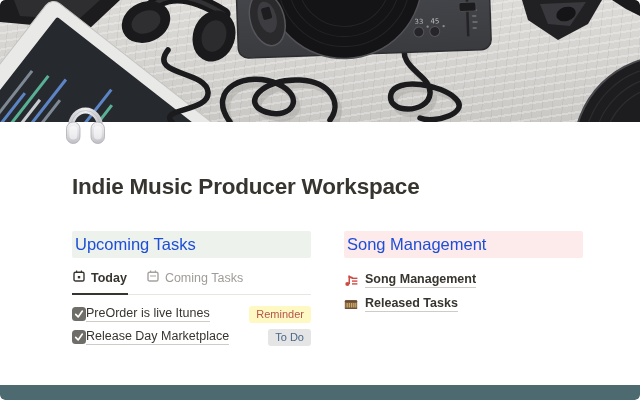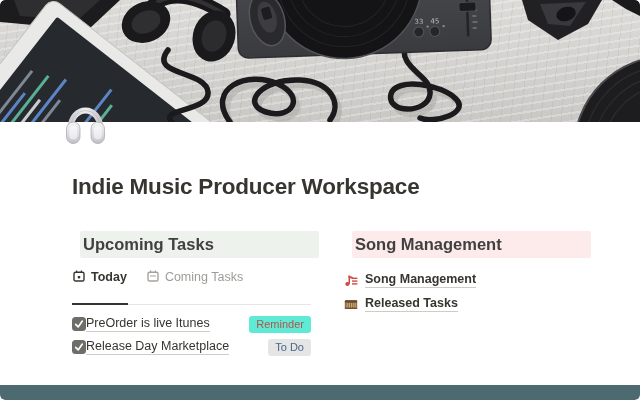--- a/index.html
+++ b/index.html
@@ -24,50 +24,50 @@
   
   .content{position:absolute;left:72px;right:57px;top:122px;}
   .page-title{
     margin:50px 0 0 0;font-size:22.5px;line-height:30px;font-weight:700;
     letter-spacing:-0.2px;color:#37352f;
   }
   .columns{display:flex;gap:33px;margin-top:29px;}
   .col{flex:1;min-width:0;}
   .section-heading{
     box-sizing:border-box;width:100%;padding:4px 8px 5px 3px;
-    font-size:16.5px;line-height:18px;font-weight:700;color:#404040;border-radius:2px;margin-left:8px;
+    font-size:16.5px;line-height:18px;font-weight:400;color:#1d4ed8;border-radius:2px;
   }
   .heading-green{background:#edf2ec;}
   .heading-pink{background:#fdebec;}
   
   .tabs{display:flex;gap:18px;margin-top:9px;border-bottom:1px solid #e8e6e3;}
   .tab{
-    display:flex;gap:6px;font-size:12.5px;line-height:14px;
-    padding:2px 1px 18px 1px;cursor:pointer;color:#9f9c98;position:relative;top:1px;
+    display:flex;align-items:center;gap:6px;font-size:12.5px;line-height:14px;
+    padding:2px 1px 8px 1px;cursor:pointer;color:#9f9c98;position:relative;top:1px;
     border-bottom:2px solid transparent;
   }
   .tab.active{color:#37352f;font-weight:700;border-bottom-color:#37352f;}
   .tab .cal{flex:0 0 auto;}
   
   .task-list{margin-top:9px;}
   .task-row{display:flex;align-items:center;gap:0;height:20px;margin-bottom:3px;}
   .checkbox{
     width:14px;height:14px;border-radius:3.5px;background:#6e6d68;flex:0 0 auto;
     display:flex;align-items:center;justify-content:center;cursor:pointer;
   }
   .task-label{
     font-size:12.5px;font-weight:500;color:#37352f;
     border-bottom:1px solid #cfccc8;padding-bottom:1px;cursor:pointer;
     white-space:nowrap;overflow:hidden;
   }
   .tag{
     margin-left:auto;font-size:11px;line-height:14px;padding:1px 7px 2px 7px;
     border-radius:3px;white-space:nowrap;
   }
-  .tag-red{background:#5eead4;color:#b4534c;}
+  .tag-red{background:#fef9c3;color:#b4534c;}
   .tag-blue{background:#e5e5e5;color:#47678a;}
   
   .link-list{margin-top:12px;}
   .link-row{display:flex;align-items:center;gap:7px;height:20px;margin-bottom:4px;cursor:pointer;}
   .link-row .li-icon{flex:0 0 auto;display:flex;}
   .link-label{
     font-size:12.5px;font-weight:600;color:#37352f;
     border-bottom:1px solid #cfccc8;padding-bottom:1px;white-space:nowrap;
   }
   

